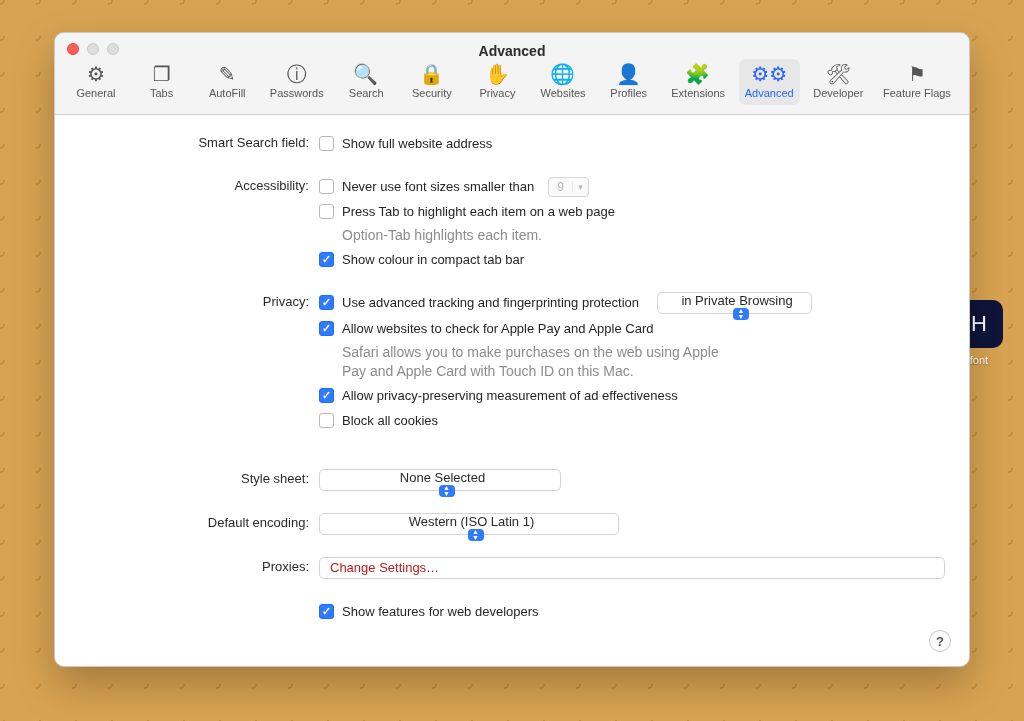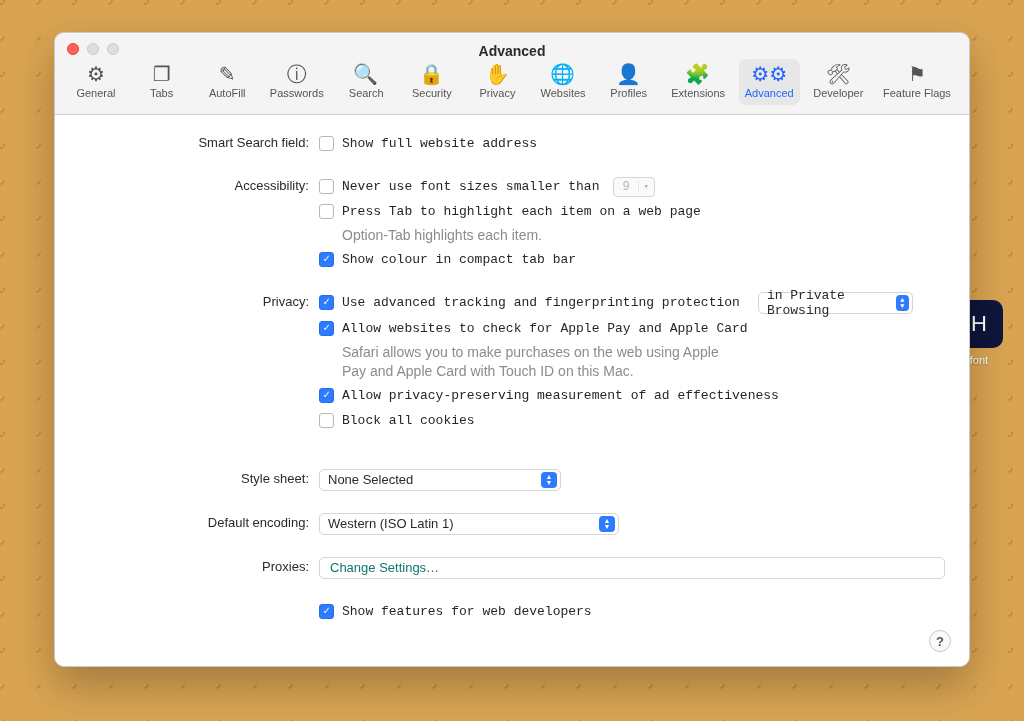--- a/index.html
+++ b/index.html
@@ -127,21 +127,20 @@
     flex:1;
     display:flex;
     flex-direction:column;
     gap:4px;
   }
   .chkrow {
     display:flex;
     align-items:center;
     gap:8px;
     min-height:21px;
-    font-family:Liberation Mono, monospace;
   }
   .chk {
     width:15px;height:15px;
     border:1px solid #b8b8b8;
     border-radius:3px;
     background:#fff;
     display:inline-flex;
     align-items:center;justify-content:center;
     flex-shrink:0;
   }
@@ -186,40 +185,41 @@
     display:inline-flex;
     align-items:center;
     justify-content:space-between;
     height:22px;
     border:1px solid #d5d5d5;
     border-radius:5px;
     background:#fff;
     padding:0 3px 0 8px;
     font-size:13px;
     color:#2a2a2a;
+    flex-direction:column;
   }
   .sel .sel-caret{
     width:16px;height:16px;
     border-radius:4px;
     background:#2f7bff;
     color:#fff;
     display:flex;flex-direction:column;align-items:center;justify-content:center;
     font-size:7px;line-height:6px;
     margin-left:8px;
   }
   .btn {
     display:inline-flex;
     align-items:center;
     height:22px;
     border:1px solid #d5d5d5;
     border-radius:5px;
     background:#fff;
     padding:0 10px;
     font-size:13px;
-    color:#0f766e;
+    color:#b91c1c;
   }
   .helpbtn {
     position:absolute;
     right:18px; bottom:14px;
     width:22px;height:22px;
     border-radius:50%;
     border:1px solid #c9c9c9;
     background:#fafafa;
     color:#555;
     display:flex;align-items:center;justify-content:center;

